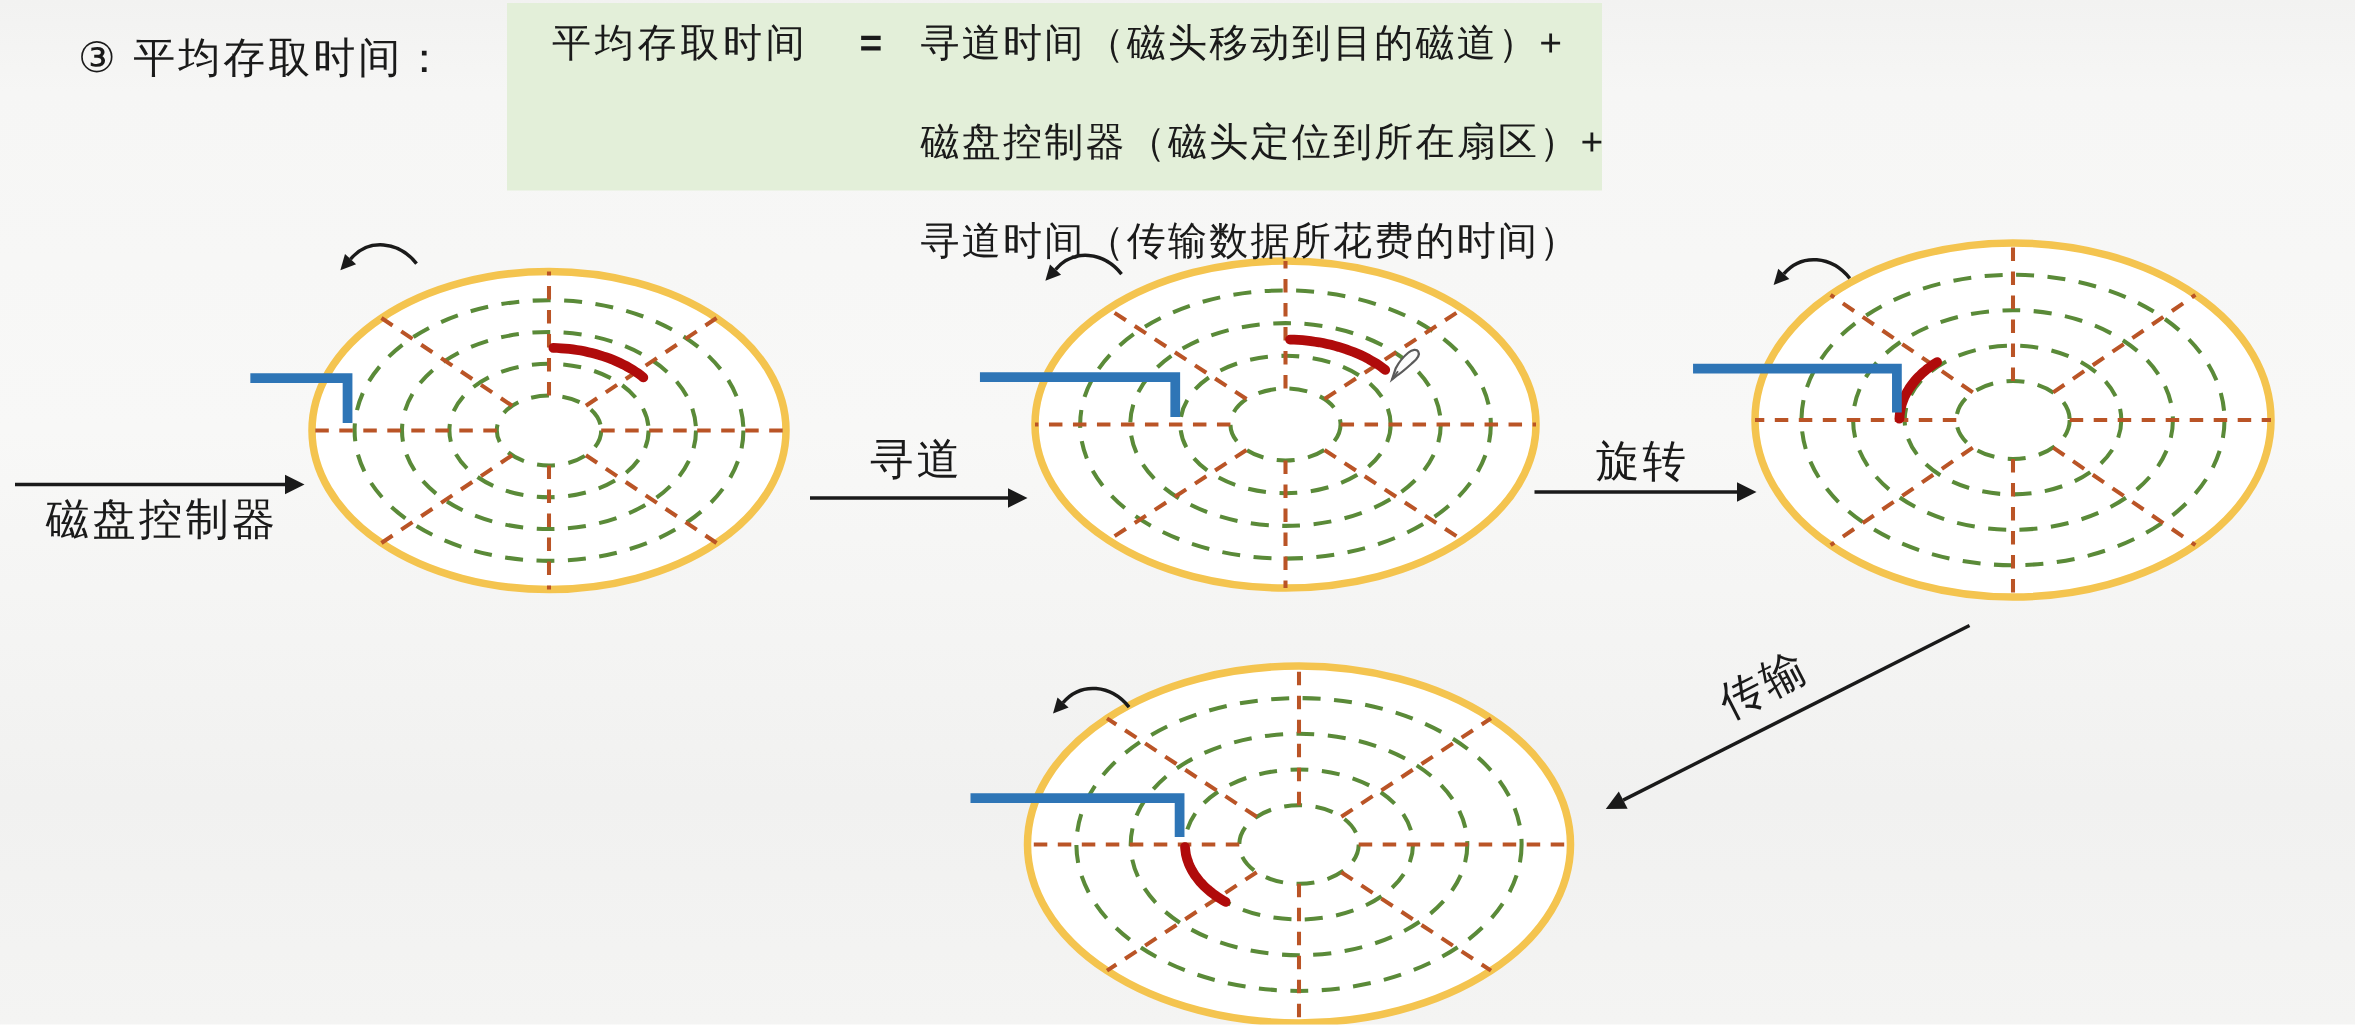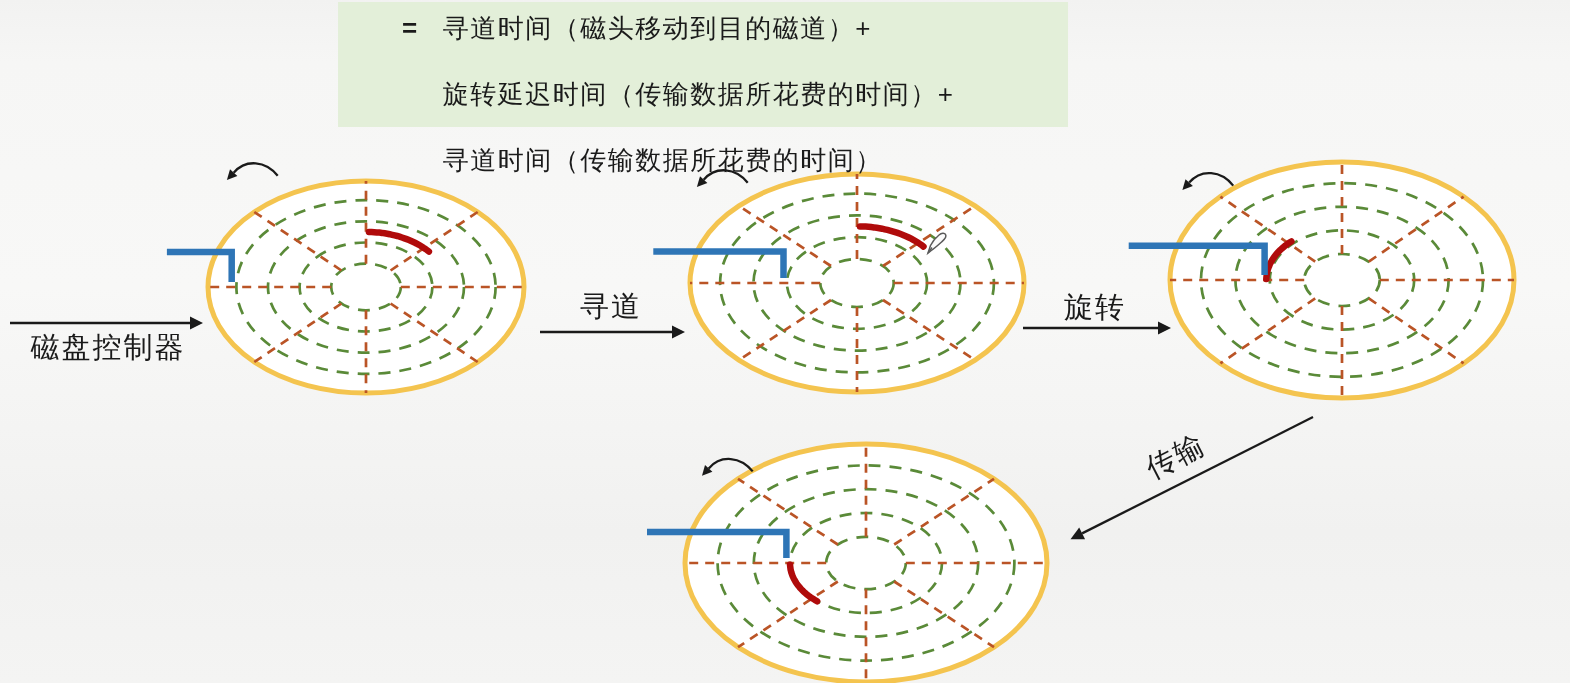--- a/index.html
+++ b/index.html
@@ -135,26 +135,28 @@
       <g>
         <line x1="1023" y1="328" x2="1158.0" y2="328.0" stroke="#1a1a1a" stroke-width="2.3"></line>
         <path d="M 1171.0 328.0 L 1158.0 334.5 L 1158.0 321.5 Z" fill="#1a1a1a"></path>
       </g>
       <g>
         <line x1="1313" y1="417" x2="1082.1" y2="533.4" stroke="#1a1a1a" stroke-width="2.3"></line>
         <path d="M 1070.5 539.3 L 1079.2 527.6 L 1085.1 539.2 Z" fill="#1a1a1a"></path>
       </g>
     </svg>
 
+  <div class="page-title">③ 平均存取时间：</div>
 
   <div class="formula-box">
+    <div class="formula-lhs">平均存取时间</div>
     <div class="formula-op">=</div>
     <div class="formula-terms">
       <div class="formula-term">寻道时间（磁头移动到目的磁道）+</div>
-      <div class="formula-term">旋转延迟时间（传输数据所花费的时间）+</div>
+      <div class="formula-term">磁盘控制器（磁头定位到所在扇区）+</div>
       <div class="formula-term">寻道时间（传输数据所花费的时间）</div>
     </div>
   </div>
 
   <div class="stage-label label-controller">
     <div>磁盘控制器</div>
   </div>
 
   <div class="stage-label label-rotate">旋转</div>
   <div class="stage-label label-seek">寻道</div>

